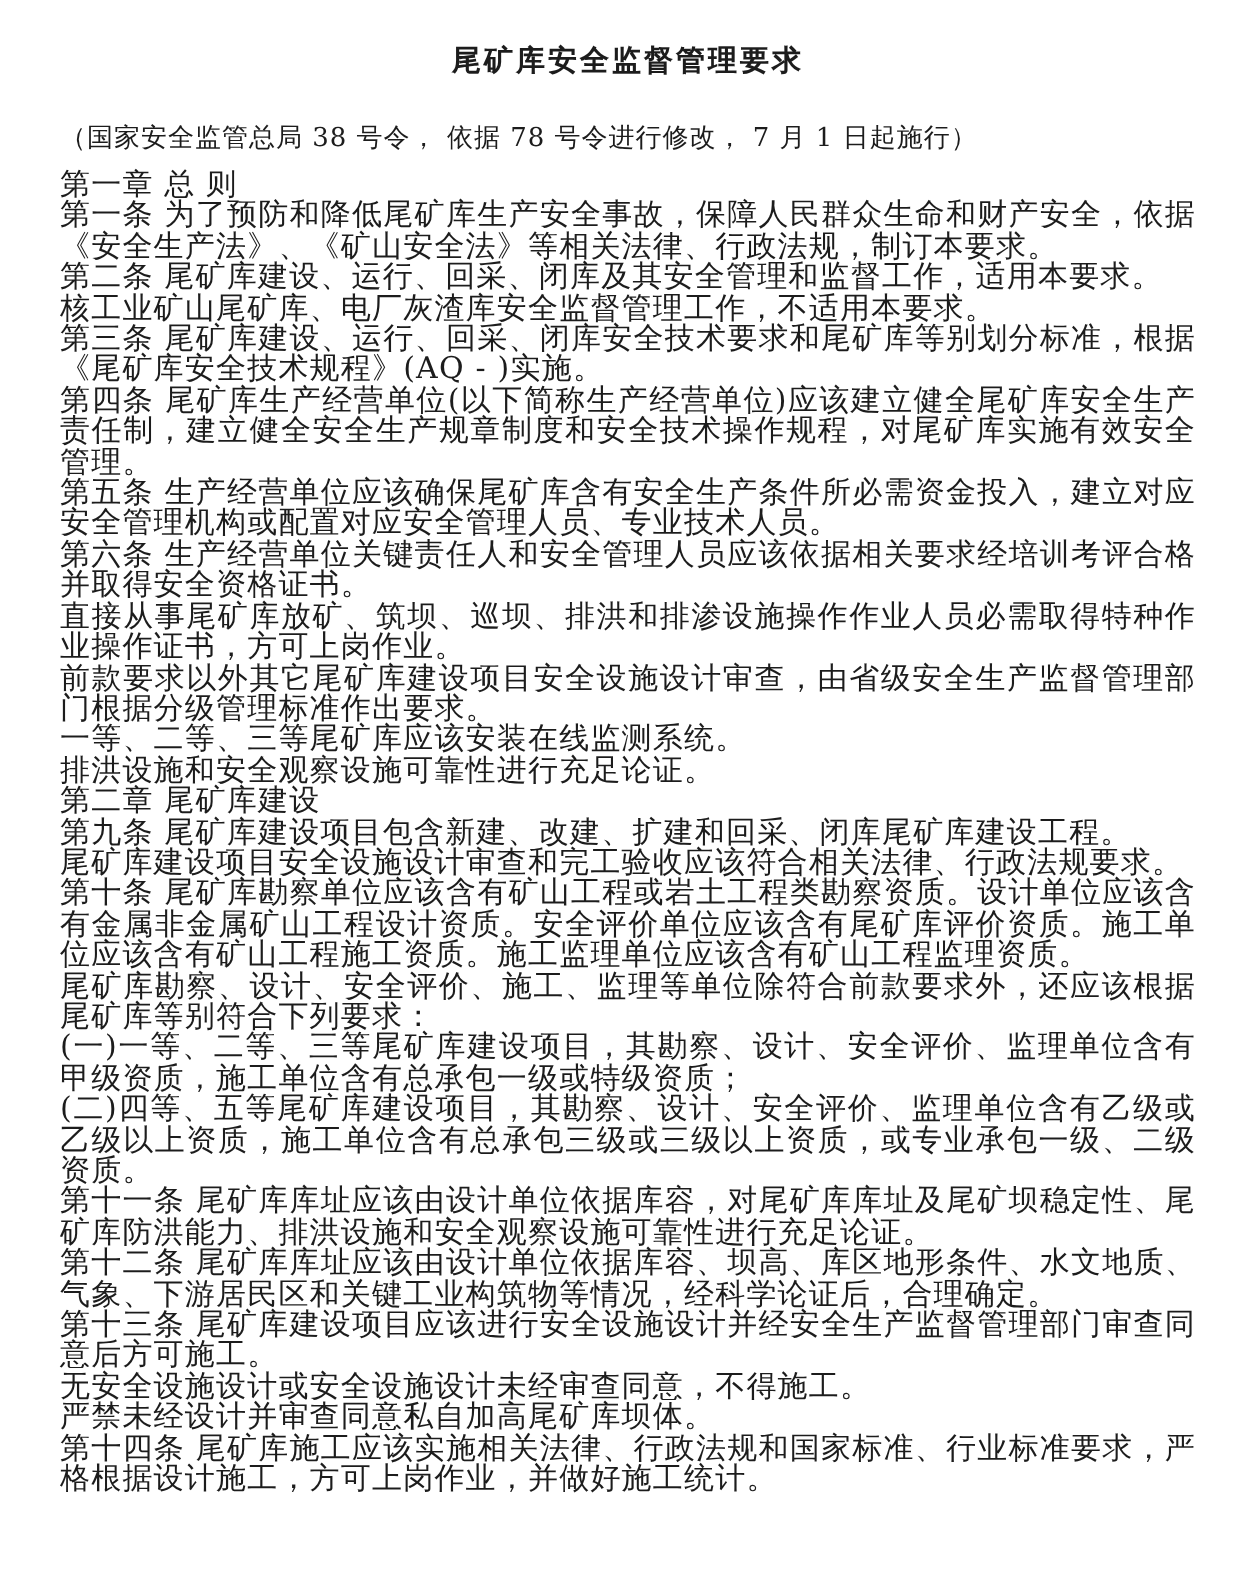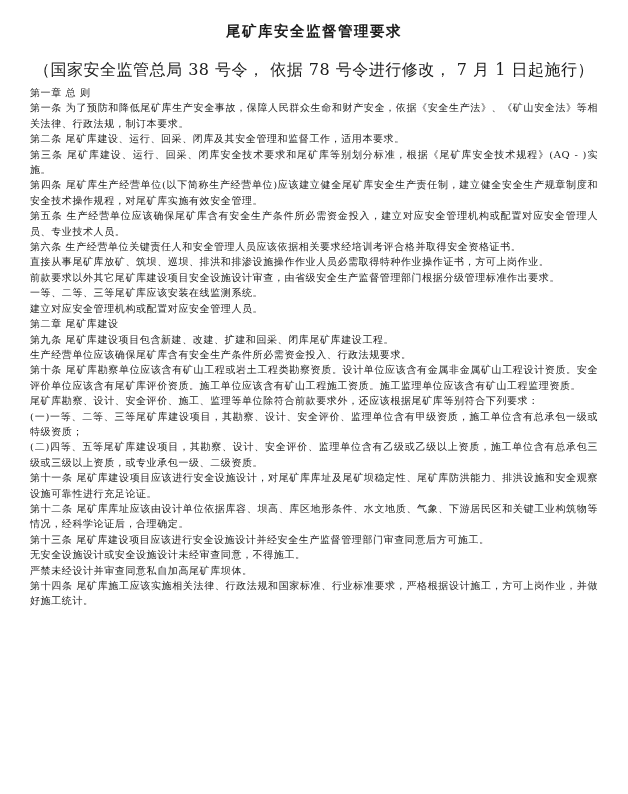--- a/index.html
+++ b/index.html
@@ -21,28 +21,28 @@
   .doc-title {
     margin: 0 0 22px 0;
     text-align: center;
     font-size: 14.5px;
     font-weight: bold;
     letter-spacing: 1.5px;
     line-height: 18px;
   }
   .doc-subtitle {
     margin: 0 0 7px 0;
-    text-align: center;
-    font-size: 16px;
+    text-align: left;
+    font-size: 13px;
     letter-spacing: 0.5px;
     line-height: 16px;
     white-space: pre-wrap;
   }
   .doc-body {
-    font-size: 10px;
+    font-size: 15px;
     line-height: 15.4px;
     letter-spacing: 0.6px;
   }
   .paragraph {
     margin: 0;
     text-align: justify;
     text-align-last: left;
     word-break: break-all;
   }
 </style>
@@ -52,35 +52,36 @@
 <div class="page">
   <h1 class="doc-title">尾矿库安全监督管理要求</h1>
 
   <p class="doc-subtitle">（国家安全监管总局 38 号令， 依据 78 号令进行修改， 7 月 1 日起施行）</p>
 
   <div class="doc-body">
 
   <p class="paragraph">第一章 总 则</p>
       <p class="paragraph">第一条 为了预防和降低尾矿库生产安全事故，保障人民群众生命和财产安全，依据《安全生产法》、《矿山安全法》等相关法律、行政法规，制订本要求。</p>
       <p class="paragraph">第二条 尾矿库建设、运行、回采、闭库及其安全管理和监督工作，适用本要求。</p>
+      <p class="paragraph">核工业矿山尾矿库、电厂灰渣库安全监督管理工作，不适用本要求。</p>
       <p class="paragraph">第三条 尾矿库建设、运行、回采、闭库安全技术要求和尾矿库等别划分标准，根据《尾矿库安全技术规程》(AQ - )实施。</p>
       <p class="paragraph">第四条 尾矿库生产经营单位(以下简称生产经营单位)应该建立健全尾矿库安全生产责任制，建立健全安全生产规章制度和安全技术操作规程，对尾矿库实施有效安全管理。</p>
       <p class="paragraph">第五条 生产经营单位应该确保尾矿库含有安全生产条件所必需资金投入，建立对应安全管理机构或配置对应安全管理人员、专业技术人员。</p>
       <p class="paragraph">第六条 生产经营单位关键责任人和安全管理人员应该依据相关要求经培训考评合格并取得安全资格证书。</p>
       <p class="paragraph">直接从事尾矿库放矿、筑坝、巡坝、排洪和排渗设施操作作业人员必需取得特种作业操作证书，方可上岗作业。</p>
       <p class="paragraph">前款要求以外其它尾矿库建设项目安全设施设计审查，由省级安全生产监督管理部门根据分级管理标准作出要求。</p>
       <p class="paragraph">一等、二等、三等尾矿库应该安装在线监测系统。</p>
-      <p class="paragraph">建立对应安全管理机构或配置对应安全管理人员。</p>
+      <p class="paragraph">排洪设施和安全观察设施可靠性进行充足论证。</p>
       <p class="paragraph">第二章 尾矿库建设</p>
       <p class="paragraph">第九条 尾矿库建设项目包含新建、改建、扩建和回采、闭库尾矿库建设工程。</p>
-      <p class="paragraph">生产经营单位应该确保尾矿库含有安全生产条件所必需资金投入、行政法规要求。</p>
+      <p class="paragraph">尾矿库建设项目安全设施设计审查和完工验收应该符合相关法律、行政法规要求。</p>
       <p class="paragraph">第十条 尾矿库勘察单位应该含有矿山工程或岩土工程类勘察资质。设计单位应该含有金属非金属矿山工程设计资质。安全评价单位应该含有尾矿库评价资质。施工单位应该含有矿山工程施工资质。施工监理单位应该含有矿山工程监理资质。</p>
       <p class="paragraph">尾矿库勘察、设计、安全评价、施工、监理等单位除符合前款要求外，还应该根据尾矿库等别符合下列要求：</p>
       <p class="paragraph">(一)一等、二等、三等尾矿库建设项目，其勘察、设计、安全评价、监理单位含有甲级资质，施工单位含有总承包一级或特级资质；</p>
       <p class="paragraph">(二)四等、五等尾矿库建设项目，其勘察、设计、安全评价、监理单位含有乙级或乙级以上资质，施工单位含有总承包三级或三级以上资质，或专业承包一级、二级资质。</p>
-      <p class="paragraph">第十一条 尾矿库建设项目应该进行安全设施设计，对尾矿库库址及尾矿坝稳定性、尾矿库防洪能力、排洪设施和安全观察设施可靠性进行充足论证。</p>
+      <p class="paragraph">第十一条 尾矿库库址应该由设计单位依据库容，对尾矿库库址及尾矿坝稳定性、尾矿库防洪能力、排洪设施和安全观察设施可靠性进行充足论证。</p>
       <p class="paragraph">第十二条 尾矿库库址应该由设计单位依据库容、坝高、库区地形条件、水文地质、气象、下游居民区和关键工业构筑物等情况，经科学论证后，合理确定。</p>
       <p class="paragraph">第十三条 尾矿库建设项目应该进行安全设施设计并经安全生产监督管理部门审查同意后方可施工。</p>
       <p class="paragraph">无安全设施设计或安全设施设计未经审查同意，不得施工。</p>
       <p class="paragraph">严禁未经设计并审查同意私自加高尾矿库坝体。</p>
       <p class="paragraph">第十四条 尾矿库施工应该实施相关法律、行政法规和国家标准、行业标准要求，严格根据设计施工，方可上岗作业，并做好施工统计。</p>
     </div>
 </div>
 
 </body></html>

